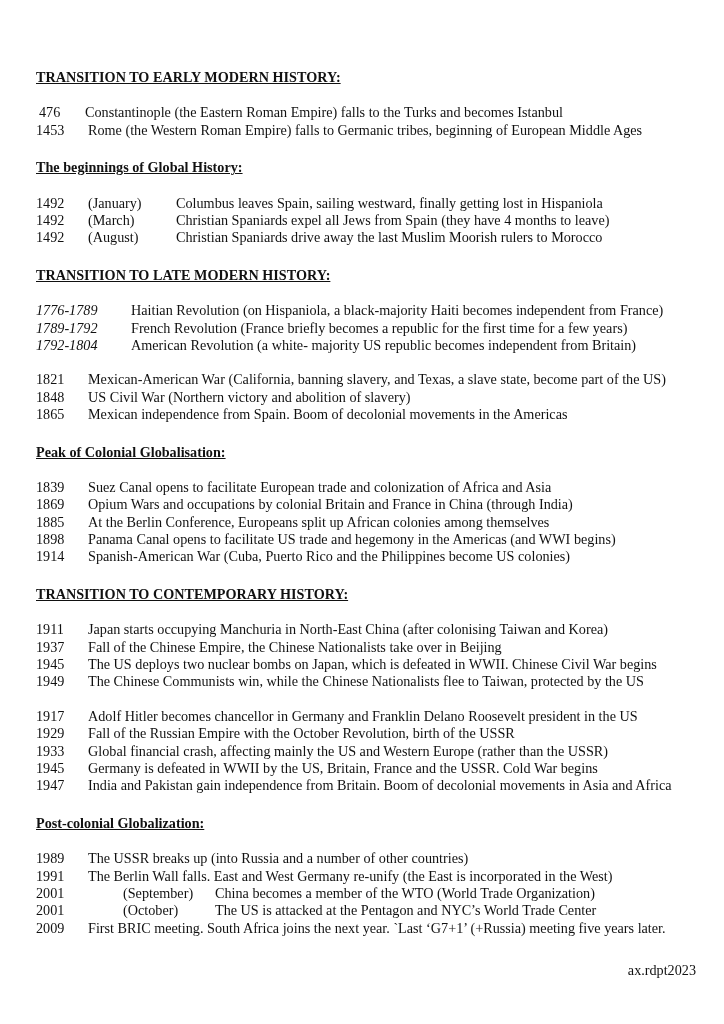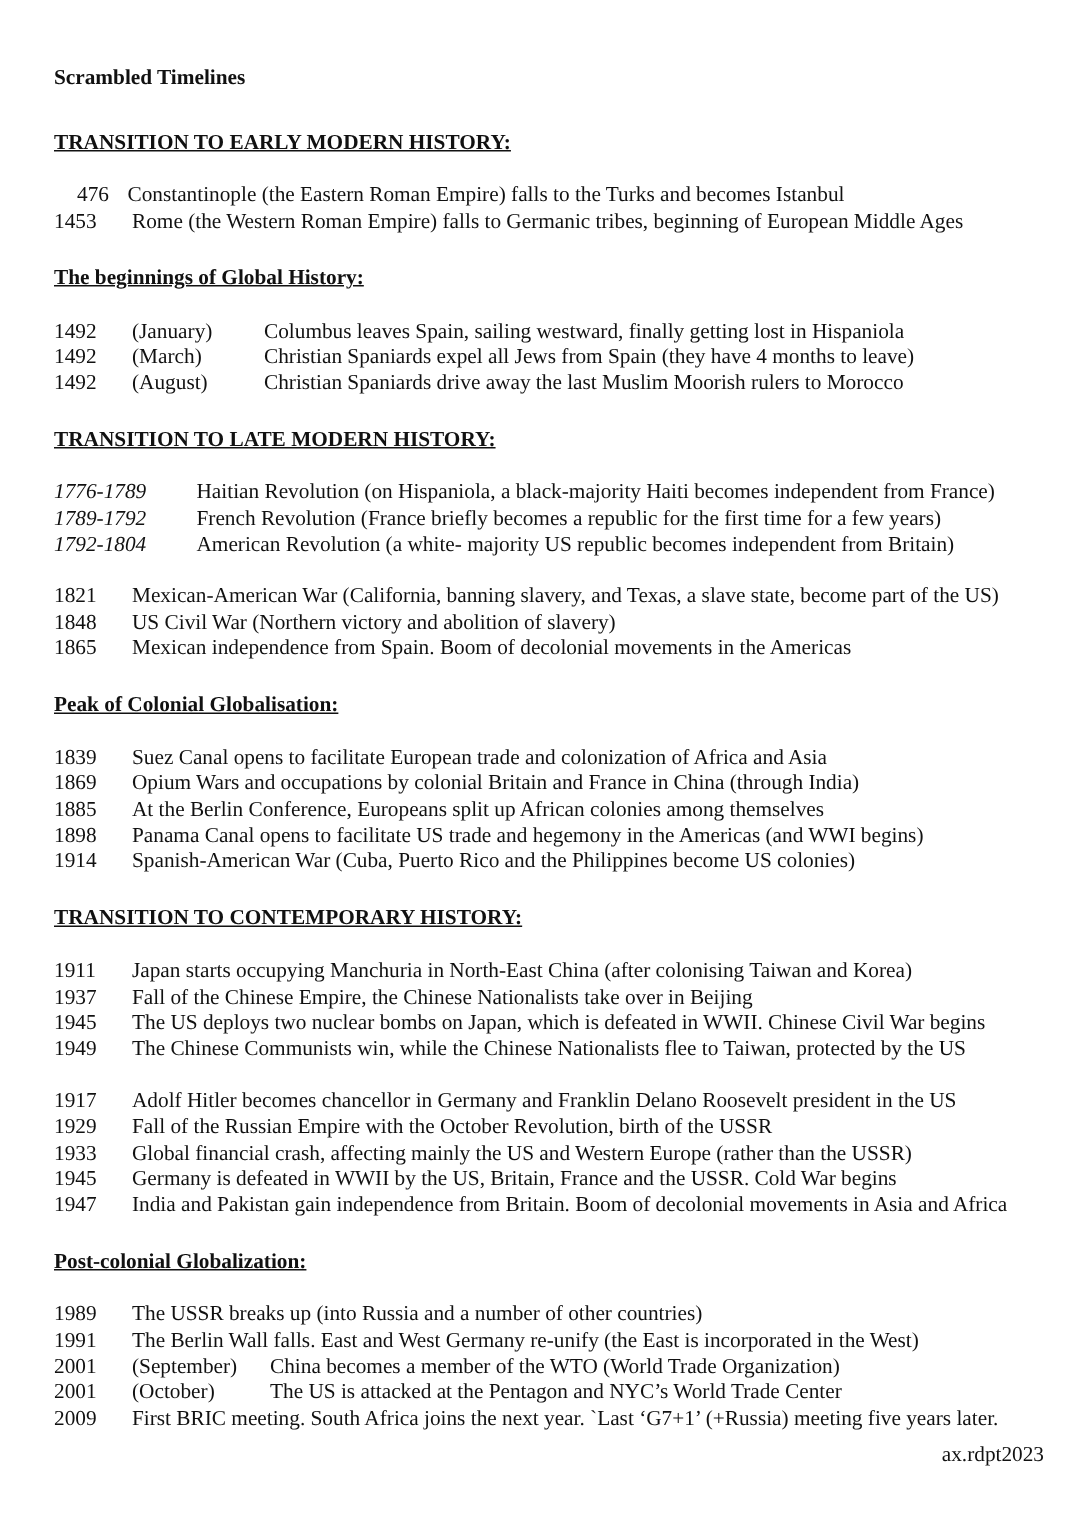--- a/index.html
+++ b/index.html
@@ -11,33 +11,32 @@
       line-height: 17.4px;
     }
     .page { position: absolute; left: 36px; top: 44px; width: 660px; }
     .doc-title { font-weight: bold; margin: 0; height: 18px; }
     .heading { font-weight: bold; text-decoration: underline; margin: 0; }
     .row { display: flex; white-space: nowrap; height: 17.4px; }
     .yr { flex: 0 0 auto; }
     .w52 { width: 52px; }
     .w95 { width: 95px; font-style: italic; }
     .mo { width: 88px; }
-    .mo2 { width: 92px; }
-    .ind { padding-left: 3px; width: 49px; box-sizing: border-box; text-align: center; }
+    .mo2 { width: 92px; margin-left: 35px; }
+    .ind { padding-left: 3px; width: 49px; box-sizing: border-box; }
     .txt { flex: 1 1 auto; }
     .gap-s { height: 17px; }
     .gap-m { height: 20px; }
     .gap-h { height: 18px; }
     .footer { position: absolute; right: 28px; top: 962px; }
   </style>
 </head>
 <body>
 
 <div class="page">
-  <p class="doc-title">Scrambled Timelines</p>
   <div style="height:25px"></div>
 
   <p class="heading">TRANSITION TO EARLY MODERN HISTORY:</p>
   <div class="gap-h"></div>
   <div class="row">
     <span class="yr ind">476</span>
     <span class="txt">Constantinople (the Eastern Roman Empire) falls to the Turks and becomes Istanbul</span>
   </div>
   <div class="row">
     <span class="yr w52">1453</span>

